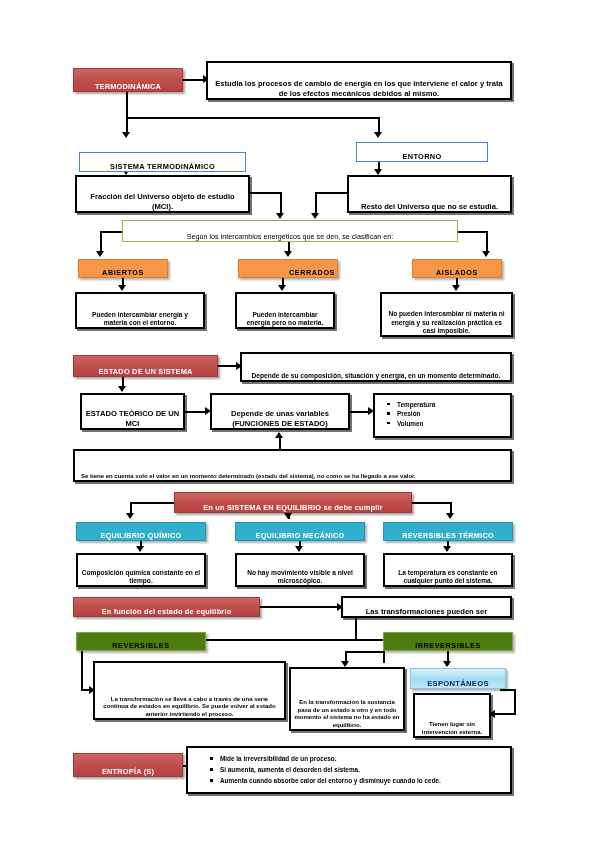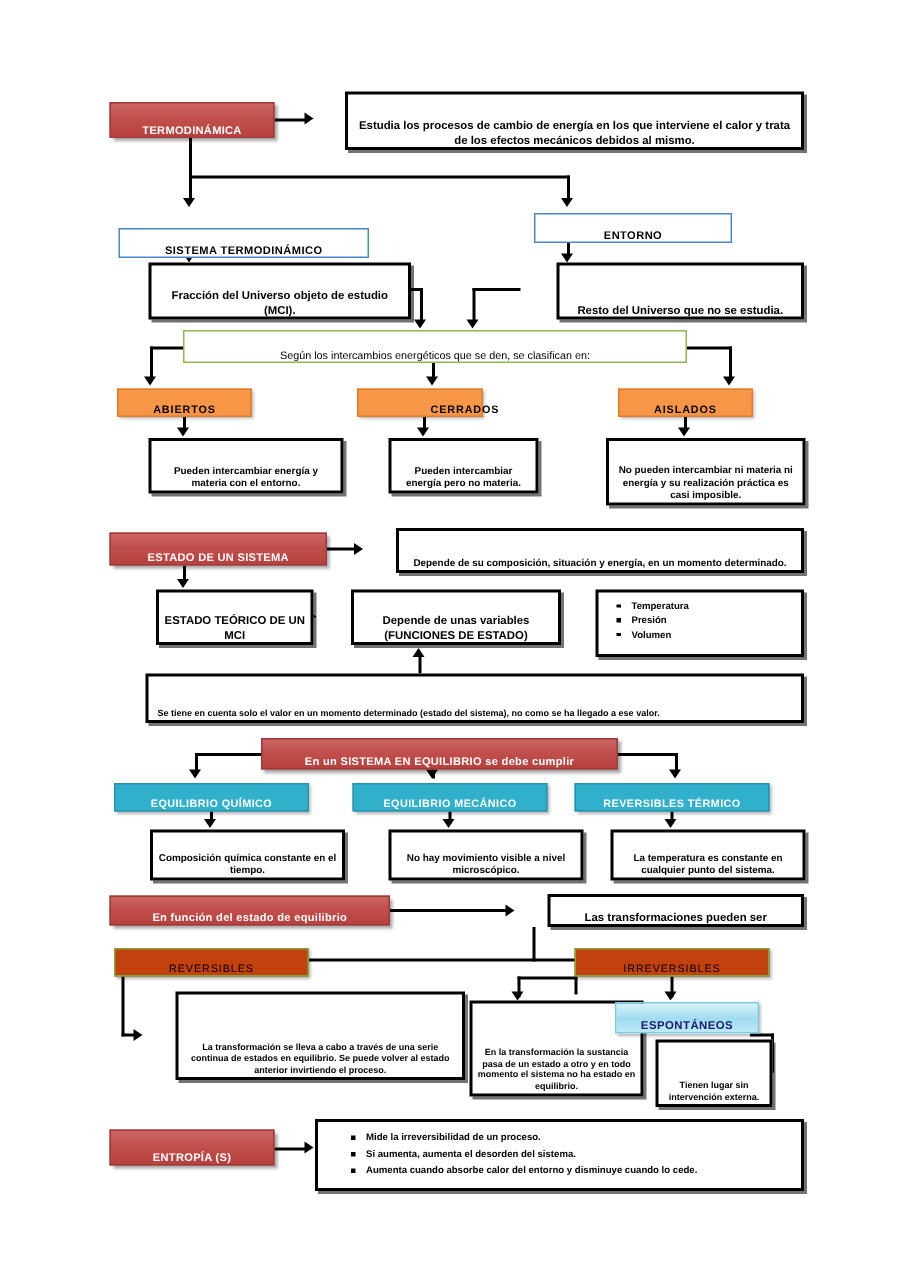--- a/index.html
+++ b/index.html
@@ -34,21 +34,20 @@
   }
   .node > span { display: block; width: 100%; padding: 0 3px; }
 
   
   .box-plain {
     background: #ffffff;
     border: 2px solid #000000;
     box-shadow: 2px 2px 0 rgba(0,0,0,0.55);
     font-size: 7.6px;
     font-weight: 600;
-    margin-left: 24px;
   }
   .box-plain.sm { font-size: 6.6px; }
   .box-plain.xs { font-size: 6.0px; }
 
   
   .box-red {
     background: #c0504d;
     border: 1px solid #9e3b38;
     color: #ffffff;
     font-size: 7.4px;
@@ -89,25 +88,25 @@
     background: #31b0cc;
     border: 1px solid #2794ad;
     color: #ffffff;
     font-size: 7.2px;
     font-weight: 600;
     letter-spacing: 0.3px;
     box-shadow: 1.5px 1.5px 2px rgba(0,0,0,0.3);
   }
   
   .box-green {
-    background: #c2410c;
+    background: #4d7c0f;
     border: 1px solid #84a344;
     color: #000000;
     font-size: 7.2px;
-    font-weight: 400;
+    font-weight: 700;
     letter-spacing: 0.6px;
     box-shadow: 1.5px 1.5px 2px rgba(0,0,0,0.3);
   }
   
   .box-lightblue {
     background-image: linear-gradient(180deg, #d9f2fb 0%, #9fdcf0 55%, #bde8f7 100%);
     border: 1px solid #7cc9e3;
     color: #1a1a6e;
     font-size: 7.6px;
     font-weight: 600;
@@ -202,21 +201,21 @@
   <div class="ln lnv" style="left:288px; top:242px; height:12px;"></div>
   <div class="arw arw-d" style="left:283.5px; top:251px;"></div>
 
   <div class="ln lnh" style="left:456px; top:231px; width:32px;"></div>
   <div class="ln lnv" style="left:486px; top:231px; height:23px;"></div>
   <div class="arw arw-d" style="left:481.5px; top:251px;"></div>
 
   <div class="node box-orange" style="left:78px; top:259px; width:90px; height:19px;">
     <span>ABIERTOS</span>
   </div>
-  <div class="node box-orange" style="left:238px; top:259px; width:84px; height:19px;padding-left:48px;">
+  <div class="node box-orange" style="left:238px; top:259px; width:100px; height:19px;padding-left:48px;">
     <span>CERRADOS</span>
   </div>
   <div class="node box-orange" style="left:412px; top:259px; width:90px; height:19px;">
     <span>AISLADOS</span>
   </div>
 
   <div class="ln lnv" style="left:122px; top:278px; height:10px;"></div>
   <div class="arw arw-d" style="left:117.5px; top:285px;"></div>
   <div class="ln lnv" style="left:282px; top:278px; height:10px;"></div>
   <div class="arw arw-d" style="left:277.5px; top:285px;"></div>

